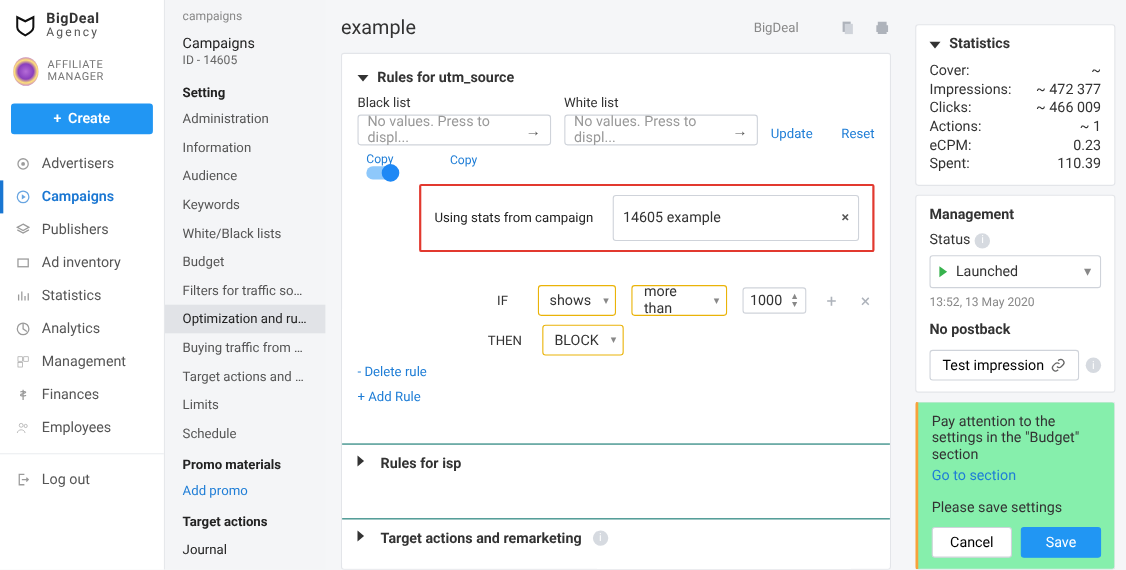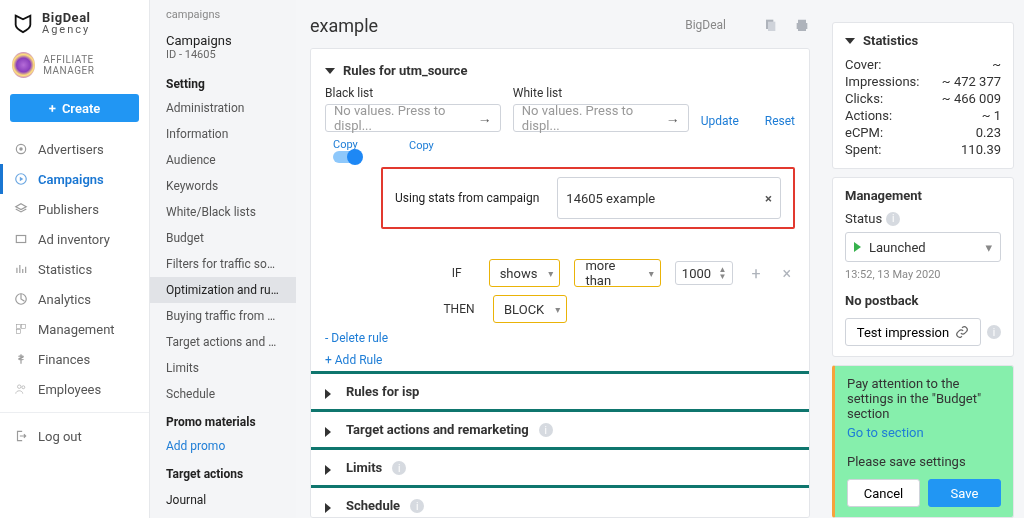--- a/index.html
+++ b/index.html
@@ -58,21 +58,21 @@
   .camp-select { flex:1; height:42px; border:1px solid #cfd3da; border-radius:3px; padding:0 8px; font-size:12px; display:flex; align-items:center; background:#fff;}
   .camp-select span:last-child { margin-left:auto; color:#555; font-weight:700; cursor:pointer;}
   .rulerow { display:flex; align-items:center; gap:14px; padding:4px 14px 4px 128px;}
   .rulelab { width:40px; text-align:center; font-size:12px; color:#333;}
   .sel { height:28px; border:1px solid #eab308; border-radius:3px; background:#fff; padding:0 22px 0 10px; font-size:12px; position:relative; display:flex; align-items:center;}
   .sel .dd { position:absolute; right:6px; color:#888; font-size:10px;}
   .numbox { width:64px; height:24px; border:1px solid #cfd3da; border-radius:3px; display:flex; align-items:center; padding:0 6px; font-size:12px; background:#fff;}
   .pm { margin-left:auto; display:flex; flex-direction:column; gap:0; font-size:8px; color:#888; line-height:7px;}
   .addrem { color:#aeb3bb; font-size:16px; padding:0 4px;}
   .smalllink { color:#1e7dd6; font-size:12px; padding:4px 14px;}
-  .collapsed { padding:10px 14px; border-top:3px solid #0f766e; display:flex; align-items:flex-end; gap:10px;}
+  .collapsed { padding:10px 14px; border-top:1px solid #0f766e; display:flex; align-items:flex-start; gap:10px;margin-top:32px;}
   .collapsed .lbl { font-weight:700; font-size:13px;}
   .info { display:inline-flex; width:14px;height:14px;border-radius:50%;background:#d6dae0;color:#fff;font-size:10px;align-items:center;justify-content:center;}
 
   
   .side { width:200px; padding:8px 10px 0 8px; display:flex; flex-direction:column; gap:8px;}
   .card { background:#fff; border:1px solid #e3e5e9; border-radius:3px; padding:10px 12px; font-size:12px;}
   .card h3 { font-size:13px; font-weight:700; margin-bottom:8px; display:flex; align-items:center; gap:8px;}
   .statrow { display:flex; justify-content:space-between; padding:1px 0; color:#333;}
   .statrow span:last-child { color:#333;}
   .status-sel { margin-top:6px; height:30px; border:1px solid #cfd3da; border-radius:3px; display:flex; align-items:center; padding:0 8px; gap:8px;}

